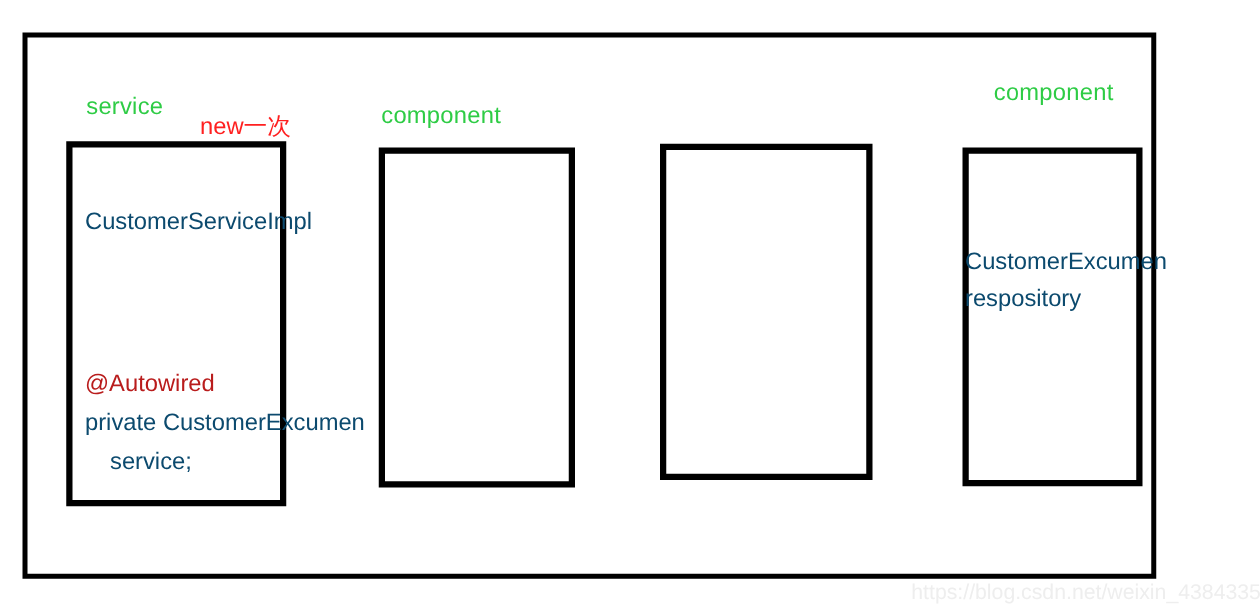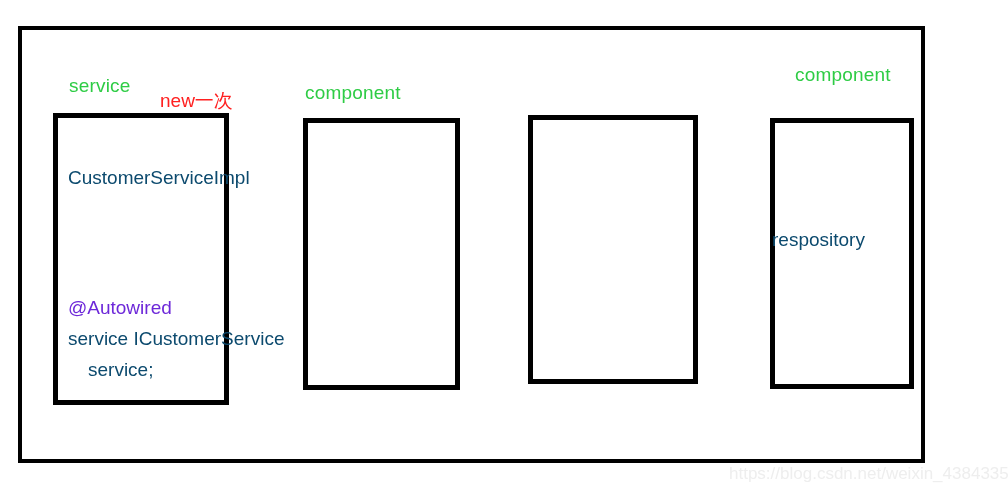--- a/index.html
+++ b/index.html
@@ -71,21 +71,21 @@
 
   
   .code-line {
     position: absolute;
     color: #0c4a6e;
     font-size: 19px;
     font-family: "Liberation Sans", sans-serif;
     white-space: nowrap;
     line-height: 1.15;
   }
-  .code-line.red { color: #6d28d9; }
+  .code-line.red { color: #b91c1c; }
 
   .svc-l1 { left: 68px;  top: 167px; }
   .svc-l2 { left: 68px;  top: 233px; }
   .svc-l3 { left: 68px;  top: 297px; }
   .svc-l4 { left: 68px;  top: 328px; }
   .svc-l5 { left: 88px;  top: 359px; }
 
   .ctl-l1 { left: 313px; top: 163px; }
 
   .cmp-l1 { left: 772px; top: 199px; }
@@ -125,23 +125,24 @@
 
   <div class="class-box box-respository"></div>
 
   <div class="class-box box-component"></div>
 
   <div class="code-line svc-l1">CustomerServiceImpl</div>
 
 
   <div class="code-line red svc-l3">@Autowired</div>
 
-  <div class="code-line svc-l4">service ICustomerService</div>
+  <div class="code-line svc-l4">private CustomerExcumen</div>
 
   <div class="code-line svc-l5">service;</div>
 
 
+  <div class="code-line cmp-l1">CustomerExcumen</div>
 
   <div class="code-line cmp-l2">respository</div>
 
   <div class="watermark">https://blog.csdn.net/weixin_43843359</div>
 
 </div>
 
 </body></html>

